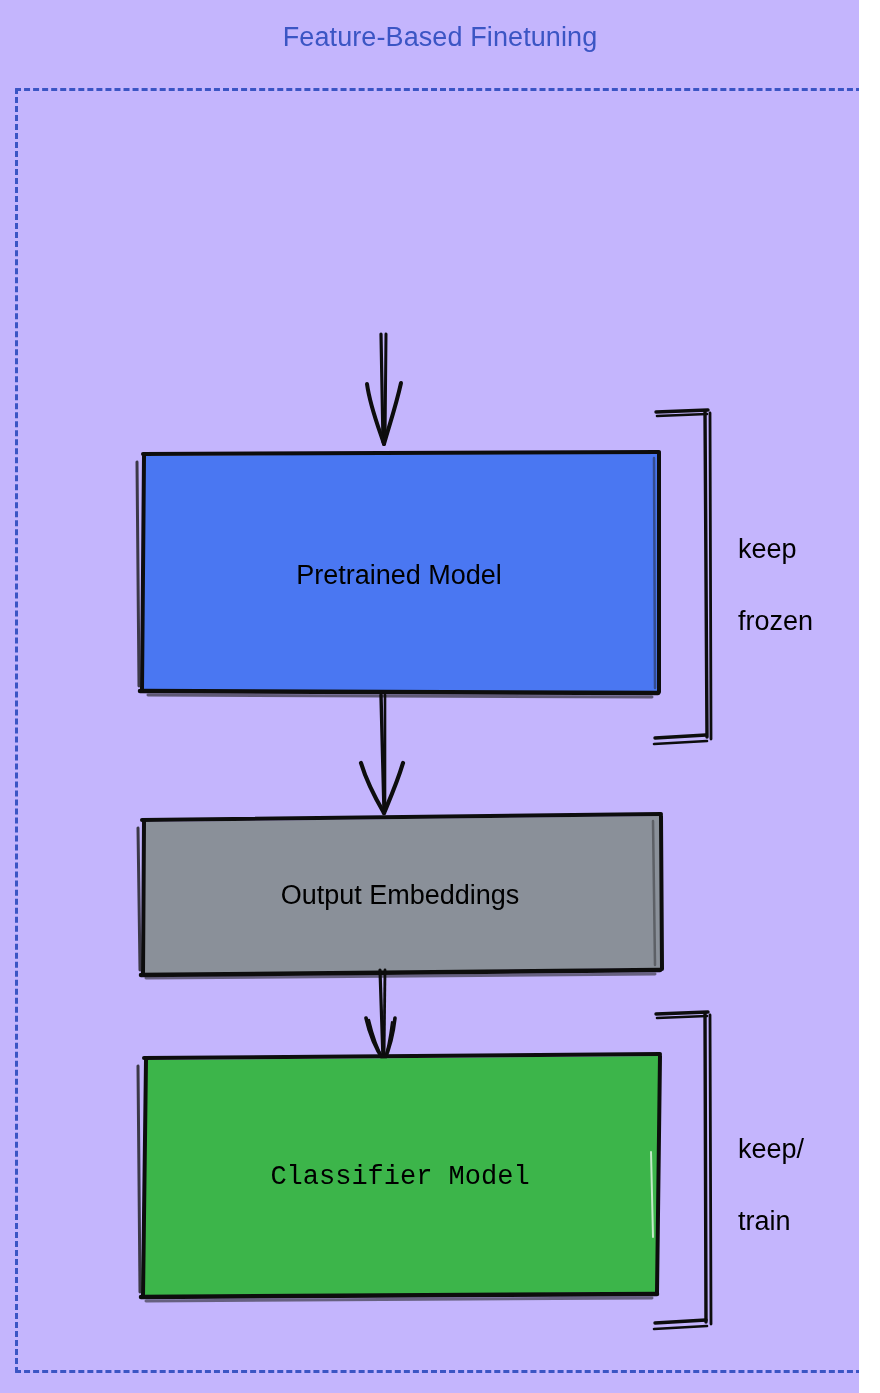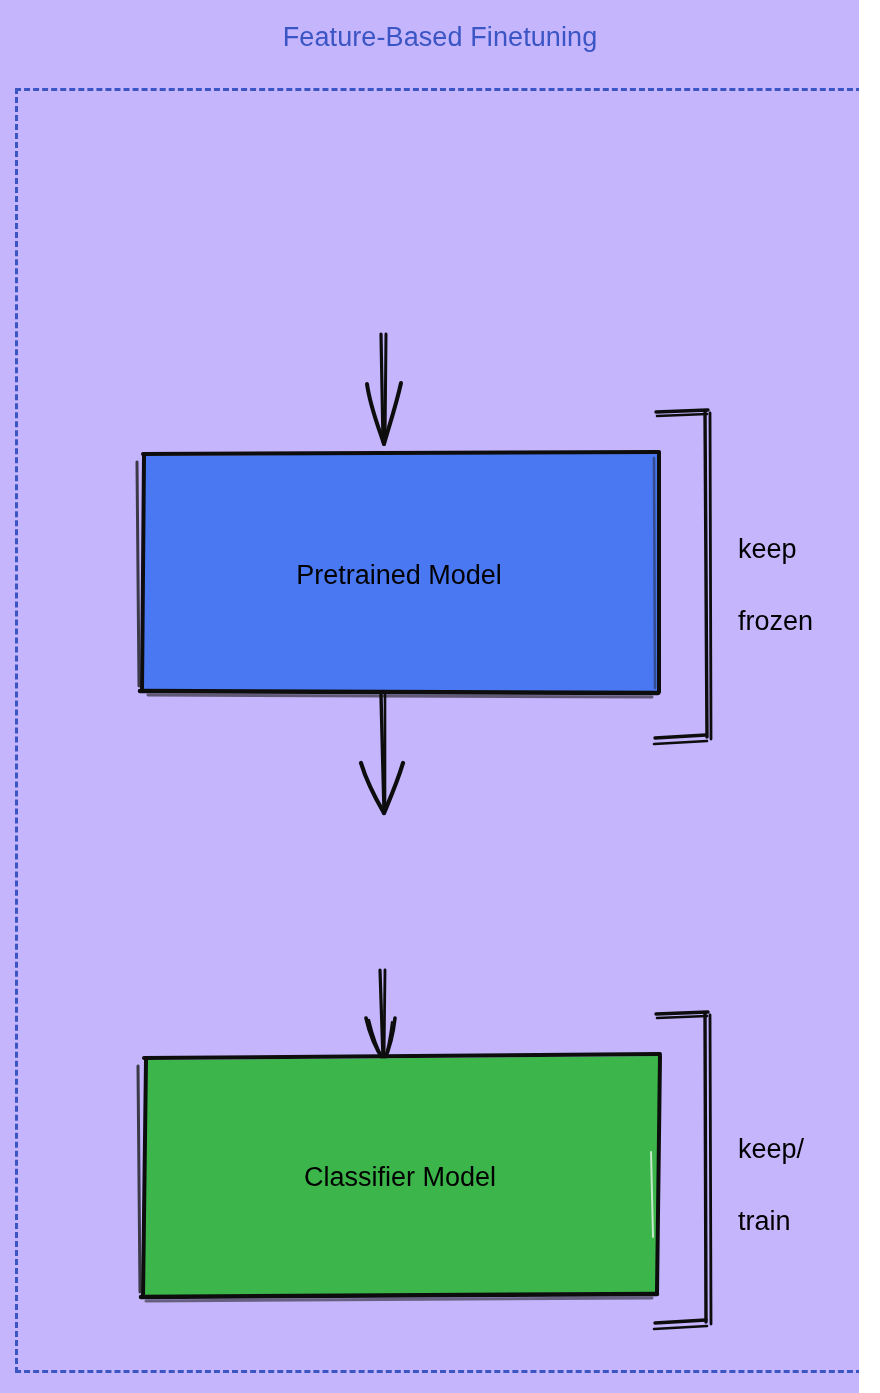--- a/index.html
+++ b/index.html
@@ -114,20 +114,33 @@
     <span>frozen</span>
   </div>
 
   <svg class="sketchsvg" style="left:340px; top:693px;" width="110" height="124" viewBox="0 0 110 124">
     <path d="M41,2 L44,118" stroke="#0d0d0d" stroke-width="3.4" fill="none" stroke-linecap="round"></path>
     <path d="M45,2 L45,118" stroke="#0d0d0d" stroke-width="2.6" fill="none" stroke-linecap="round"></path>
     <path d="M21,70 C27,90 37,108 44,120" stroke="#0d0d0d" stroke-width="4.2" fill="none" stroke-linecap="round"></path>
     <path d="M63,70 C57,90 49,108 44,120" stroke="#0d0d0d" stroke-width="4.2" fill="none" stroke-linecap="round"></path>
   </svg>
 
+  <div class="node" style="left:136px; top:812px; width:528px; height:164px;">
+    <svg class="sketchsvg" width="528" height="164" viewBox="0 0 528 164">
+      <polygon points="8,10 524,4 525,156 5,162" fill="#8a9099"></polygon>
+      <path d="M6,8 L525,2" stroke="#0d0d0d" stroke-width="4" fill="none" stroke-linecap="round"></path>
+      <path d="M525,4 L526,157" stroke="#0d0d0d" stroke-width="4" fill="none" stroke-linecap="round"></path>
+      <path d="M524,158 L5,163" stroke="#0d0d0d" stroke-width="4.5" fill="none" stroke-linecap="round"></path>
+      <path d="M7,162 L8,9" stroke="#0d0d0d" stroke-width="4" fill="none" stroke-linecap="round"></path>
+      <path d="M2,16 L4,158" stroke="#1a1a1a" stroke-width="3" fill="none" opacity="0.8" stroke-linecap="round"></path>
+      <path d="M10,166 L519,162" stroke="#1a1a1a" stroke-width="3" fill="none" opacity="0.55" stroke-linecap="round"></path>
+      <path d="M517,9 L519,153" stroke="#1a1a1a" stroke-width="2.5" fill="none" opacity="0.4" stroke-linecap="round"></path>
+    </svg>
+    <div class="label" style="top:68px;">Output Embeddings</div>
+  </div>
 
   <svg class="sketchsvg" style="left:340px; top:968px;" width="110" height="96" viewBox="0 0 110 96">
     <path d="M40,2 L43,92" stroke="#0d0d0d" stroke-width="3.2" fill="none" stroke-linecap="round"></path>
     <path d="M45,2 L44,92" stroke="#0d0d0d" stroke-width="2.8" fill="none" stroke-linecap="round"></path>
     <path d="M26,50 C30,68 38,84 44,93" stroke="#0d0d0d" stroke-width="3.6" fill="none" stroke-linecap="round"></path>
     <path d="M29,52 C33,69 39,84 44,93" stroke="#0d0d0d" stroke-width="2.4" fill="none" stroke-linecap="round"></path>
     <path d="M55,50 C53,68 48,84 44,93" stroke="#0d0d0d" stroke-width="3.6" fill="none" stroke-linecap="round"></path>
     <path d="M52,54 C50,70 47,85 44,93" stroke="#0d0d0d" stroke-width="2.2" fill="none" stroke-linecap="round"></path>
   </svg>
 
@@ -135,21 +148,21 @@
     <svg class="sketchsvg" width="528" height="248" viewBox="0 0 528 248">
       <polygon points="10,8 524,4 521,240 5,244" fill="#3cb54a"></polygon>
       <path d="M8,6 L524,2" stroke="#0d0d0d" stroke-width="4" fill="none" stroke-linecap="round"></path>
       <path d="M524,4 L521,241" stroke="#0d0d0d" stroke-width="4" fill="none" stroke-linecap="round"></path>
       <path d="M521,242 L5,245" stroke="#0d0d0d" stroke-width="4.5" fill="none" stroke-linecap="round"></path>
       <path d="M7,244 L10,8" stroke="#0d0d0d" stroke-width="4" fill="none" stroke-linecap="round"></path>
       <path d="M2,14 L4,240" stroke="#1a1a1a" stroke-width="3" fill="none" opacity="0.8" stroke-linecap="round"></path>
       <path d="M10,249 L516,246" stroke="#1a1a1a" stroke-width="3" fill="none" opacity="0.55" stroke-linecap="round"></path>
       <path d="M515,100 L517,185" stroke="#ffffff" stroke-width="2" fill="none" opacity="0.7" stroke-linecap="round"></path>
     </svg>
-    <div class="label" style="top:110px;">Classifier Model</div>
+    <div class="label" style="top:110px;font-family:Liberation Mono, monospace;">Classifier Model</div>
   </div>
 
   <svg class="sketchsvg" style="left:650px; top:1008px;" width="80" height="330" viewBox="0 0 80 330">
     <path d="M6,6 L58,4" stroke="#0d0d0d" stroke-width="3.4" fill="none" stroke-linecap="round"></path>
     <path d="M7,10 L57,8" stroke="#0d0d0d" stroke-width="2.6" fill="none" stroke-linecap="round"></path>
     <path d="M55,5 L56,314" stroke="#0d0d0d" stroke-width="3.4" fill="none" stroke-linecap="round"></path>
     <path d="M60,7 L61,316" stroke="#0d0d0d" stroke-width="2.8" fill="none" stroke-linecap="round"></path>
     <path d="M56,312 L5,315" stroke="#0d0d0d" stroke-width="3.4" fill="none" stroke-linecap="round"></path>
     <path d="M57,318 L4,321" stroke="#0d0d0d" stroke-width="2.6" fill="none" stroke-linecap="round"></path>
   </svg>

